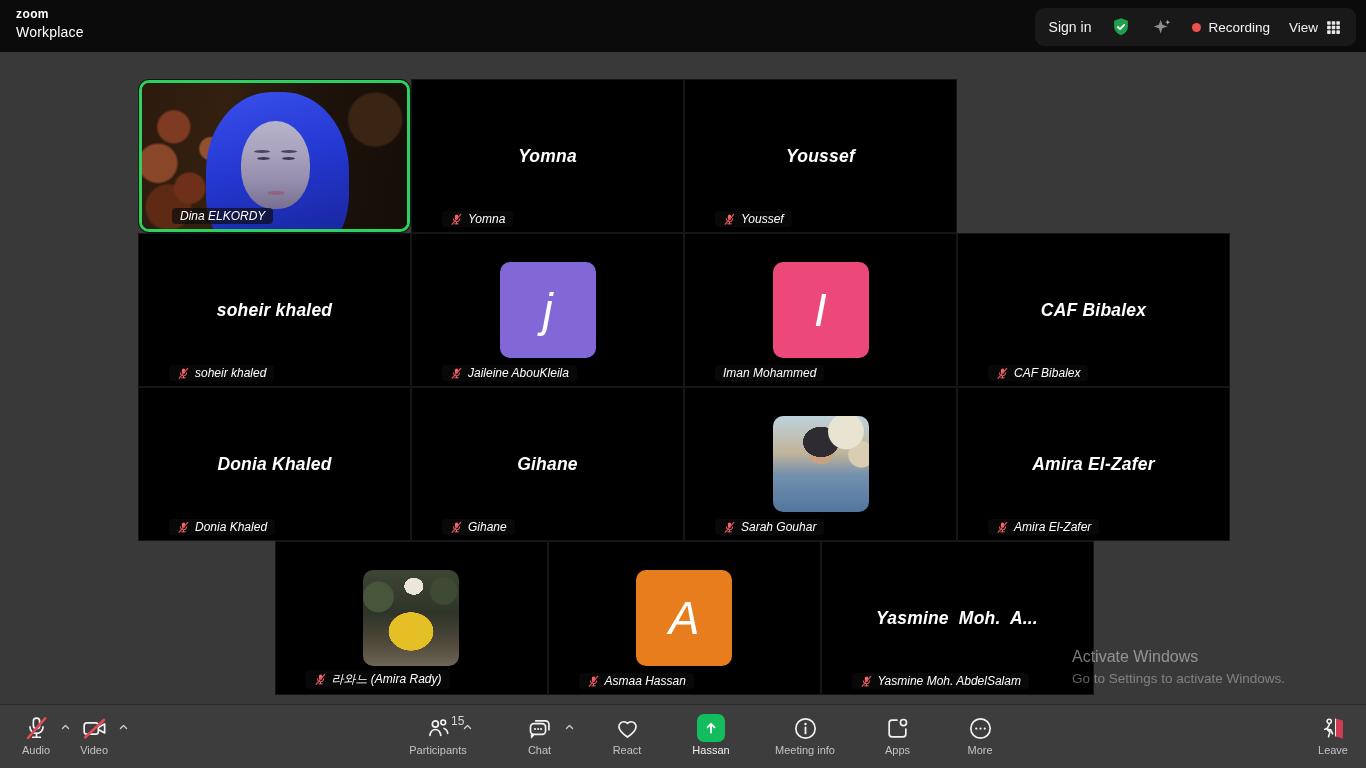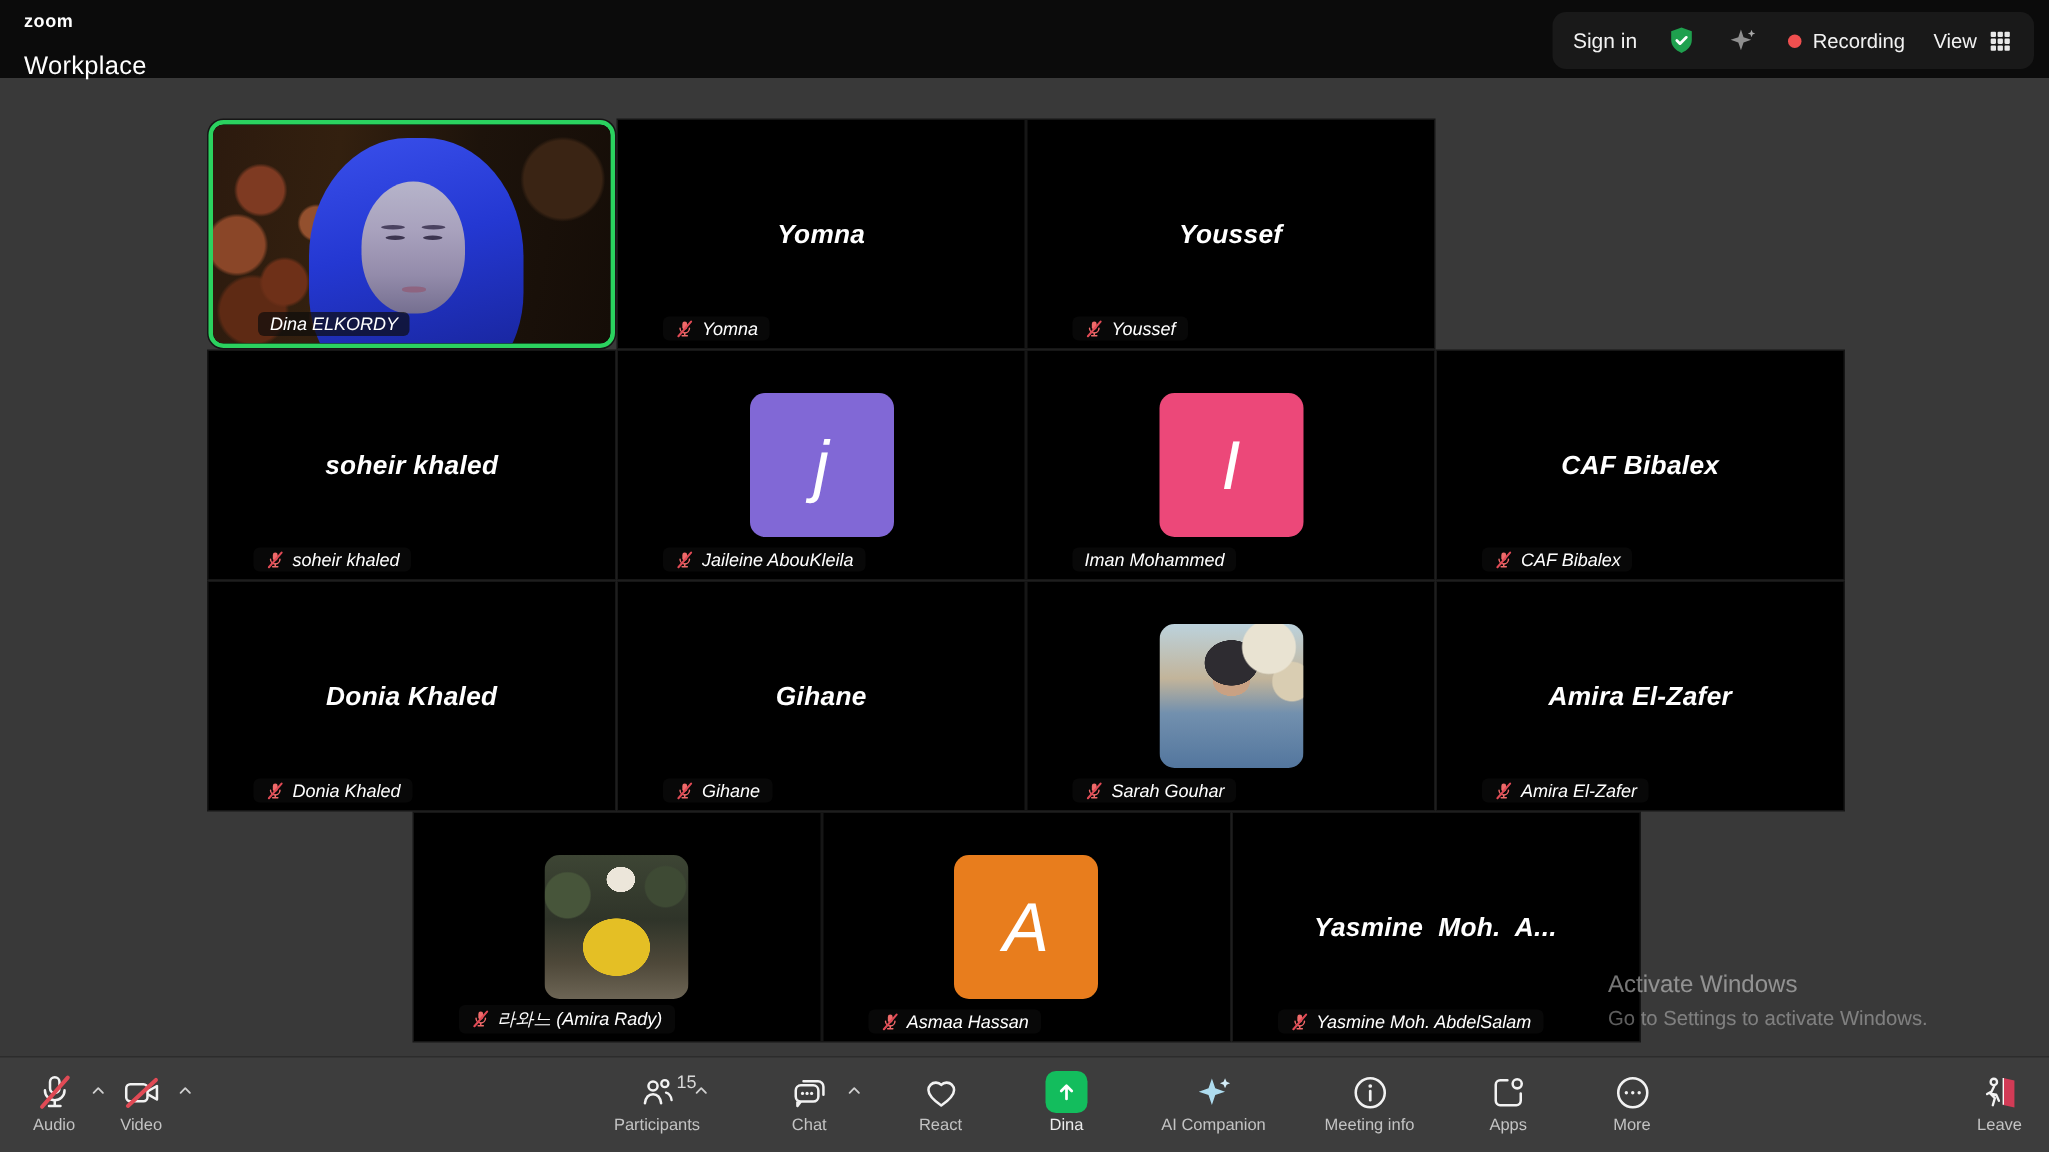--- a/index.html
+++ b/index.html
@@ -3,21 +3,21 @@
 <meta charset="utf-8">
 <style>
   * { margin:0; padding:0; box-sizing:border-box; }
   html,body { width:1366px; height:768px; overflow:hidden; background:#393939;
     font-family:"Liberation Sans","DejaVu Sans",sans-serif; }
 
   
   .topbar { position:absolute; left:0; top:0; width:1366px; height:52px; background:#0b0b0b; z-index:5; }
   .logo { position:absolute; left:16px; top:7px; color:#fff; }
   .logo-zoom { font-size:12px; font-weight:bold; letter-spacing:.4px; }
-  .logo-wp { font-size:17px; font-weight:500; margin-top:13px; letter-spacing:.2px; }
+  .logo-wp { font-size:14px; font-weight:500; margin-top:3px; letter-spacing:.2px; }
   .top-right { position:absolute; right:10px; top:8px; height:38px; background:#191919;
     border-radius:9px; display:flex; align-items:center; padding:16px 14px; gap:19px; }
   .signin { background:none; border:none; color:#f2f2f2; font-size:14px; cursor:pointer;
     font-family:inherit; }
   .icon-btn { display:flex; align-items:center; cursor:pointer; }
   .rec { display:flex; align-items:center; gap:7px; color:#f2f2f2; font-size:13.5px; }
   .rec-dot { width:9px; height:9px; border-radius:50%; background:var(--record-red); }
   .view-btn { display:flex; align-items:center; gap:7px; background:none; border:none;
     color:#f2f2f2; font-size:13.5px; cursor:pointer; font-family:inherit; }
 
@@ -413,30 +413,21 @@
         <span class="tb-label">React</span>
       </button>
       <button class="tb-item" style="width: 88px;">
         <span class="tb-icon">
           <span class="share-box">
             <svg viewBox="0 0 24 24" width="20" height="20">
               <path d="M12 17.5v-10M7.8 11.2L12 7l4.2 4.2" stroke="#fff" stroke-width="2.2" fill="none" stroke-linecap="round" stroke-linejoin="round"></path>
             </svg>
           </span>
         </span>
-        <span class="tb-label" style="color:#ececec">Dina</span>
-      </button>
-      <button class="tb-item" style="width: 108px;">
-        <span class="tb-icon">
-          <svg viewBox="0 0 24 24" width="27" height="27">
-            <path d="M10.6 3.6l2 5.8 5.8 2-5.8 2-2 5.8-2-5.8-5.8-2 5.8-2z" fill="#aedcef"></path>
-            <path d="M18.4 3.4l.9 2.1 2.1.9-2.1.9-.9 2.1-.9-2.1-2.1-.9 2.1-.9z" fill="#d3ecf7"></path>
-          </svg>
-        </span>
-        <span class="tb-label">AI Companion</span>
+        <span class="tb-label" style="color:#ececec">Hassan</span>
       </button>
       <button class="tb-item" style="width: 100px;">
         <span class="tb-icon">
           <svg viewBox="0 0 24 24" width="27" height="27">
             <circle cx="12" cy="12" r="8.6" stroke="#f2f2f2" stroke-width="1.5" fill="none"></circle>
             <circle cx="12" cy="8" r="1.1" fill="#f2f2f2"></circle>
             <path d="M12 11v5.4" stroke="#f2f2f2" stroke-width="1.6" stroke-linecap="round"></path>
           </svg>
         </span>
         <span class="tb-label">Meeting info</span>

